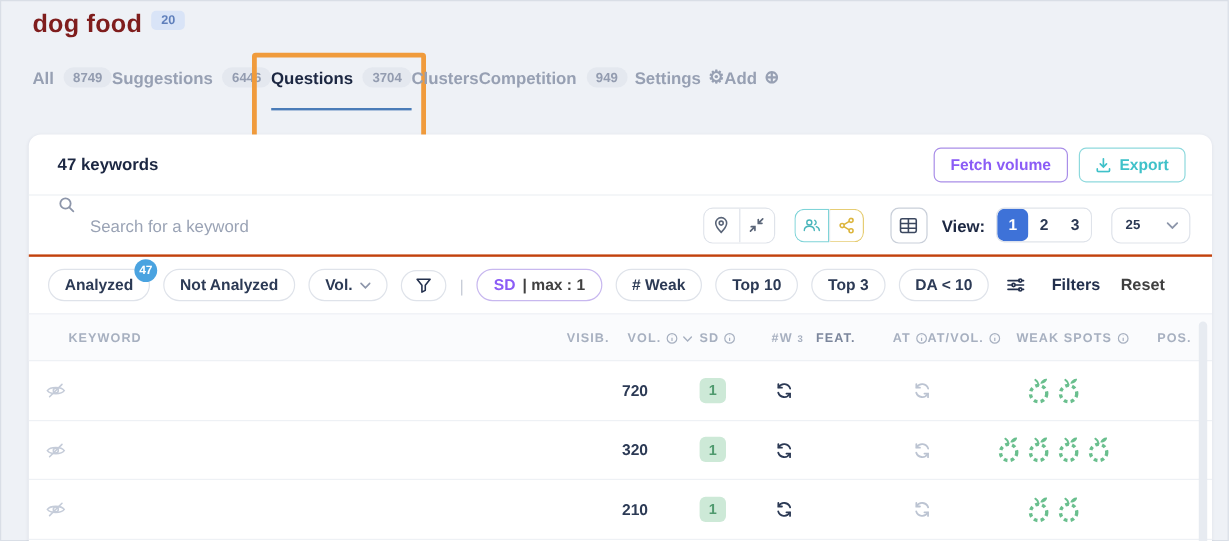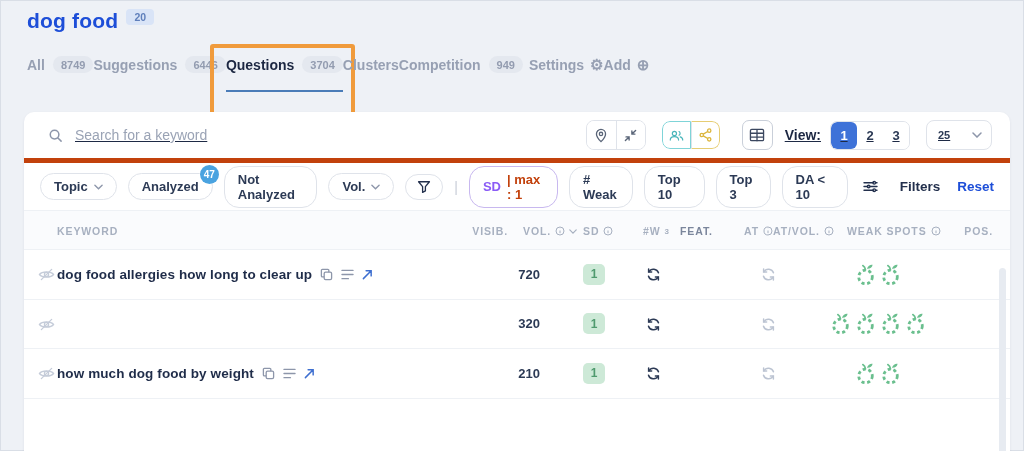--- a/index.html
+++ b/index.html
@@ -8,21 +8,21 @@
     font-family:"Liberation Sans", sans-serif;
     background:#eef1f6;
     position:relative;
     box-shadow: inset 0 0 0 1px #d9dee6;
     color:#1e2a45;
   }
   svg { display:block; }
 
   
   .title-row { position:absolute; left:27px; top:9px; display:flex; align-items:flex-start; }
-  .page-title { font-size:21px; font-weight:800; color:#1d4ed8; letter-spacing:.2px; }
+  .page-title { font-size:21px; font-weight:800; color:#7f1d1d; letter-spacing:.2px; }
   .title-badge {
     margin-left:8px; margin-top:0; background:#d9e4f7; color:#5f7fbb;
     font-size:10.5px; font-weight:700; padding:2px 8px; border-radius:4px;
   }
 
   .tabs { position:absolute; left:27px; top:56px; display:flex; align-items:center; }
   .tab { display:flex; align-items:center; font-size:14px; color:#97a0b3; font-weight:600; cursor:pointer; position:relative; }
   .tab .count {
     margin-left:8px; background:#e4e8ef; color:#939cb0; font-size:11px; font-weight:700;
     padding:2.5px 8px; border-radius:10px;
@@ -43,21 +43,21 @@
     box-shadow:0 1px 3px rgba(25,35,65,.07);
   }
   .card-header { height:51px; display:flex; align-items:center; padding:0 22px 0 24px; border-bottom:1px solid #edf0f4; }
   .kw-count { font-size:14px; font-weight:800; color:#1c2742; }
   .header-actions { margin-left:auto; display:flex; gap:9px; }
   .btn { display:flex; align-items:center; gap:7px; font-size:13px; font-weight:600; border-radius:6px; background:#fff; padding:6px 13px; cursor:pointer; }
   .btn-fetch { color:#8b5cf6; border:1px solid #a98ee8; }
   .btn-export { color:#3fc1c9; border:1px solid #8ed9dd; }
 
   
-  .search-row { height:51px; display:flex; align-items:center; padding:0 18px 0 24px; border-bottom:5px solid #c2410c;text-decoration:underline; }
+  .search-row { height:51px; display:flex; padding:0 18px 0 24px; border-bottom:2px solid #c2410c; }
   .search-input { border:none; outline:none; font-family:"Liberation Sans",sans-serif; font-size:14px; color:#1c2742; margin-left:12px; width:300px; background:transparent; }
   .search-input::placeholder { color:#9aa3b5; }
   .controls { margin-left:auto; display:flex; align-items:center; }
   .btn-group { display:flex; border:1px solid #dfe3ea; border-radius:8px; overflow:hidden; }
   .icon-btn { width:29px; height:28px; display:flex; align-items:center; justify-content:center; background:#fff; cursor:pointer; color:#5a6578; }
   .btn-group .icon-btn + .icon-btn { border-left:1px solid #dfe3ea; }
   .grp-b { border:none; border-radius:8px; }
   .grp-b .icon-btn { border-radius:0; }
   .icon-btn.teal { border:1px solid #7fd4d8; color:#4ab6bb; border-radius:8px 0 0 8px; }
   .icon-btn.yellow { border:1px solid #e6cd74; border-left:none; color:#dcb53c; border-radius:0 8px 8px 0; }
@@ -74,24 +74,24 @@
     display:flex; align-items:center; gap:6px; border:1px solid #dfe3ea; border-radius:15px;
     padding:5px 13px; font-size:13px; font-weight:600; color:#2c3a55; background:#fff; cursor:pointer; position:relative;
   }
   .pill .chev { color:#8d96aa; }
   .pill-badge {
     position:absolute; top:-9px; right:-7px; background:#4aa3e0; color:#fff; font-size:10px; font-weight:700;
     min-width:19px; height:19px; border-radius:10px; display:flex; align-items:center; justify-content:center; padding:0 4px;
   }
   .pill-sd { border-color:#c8b8ef; }
   .pill-sd .sd-k { color:#8b5cf6; font-weight:700; }
-  .pill-sd .sd-v { color:#c2410c; font-weight:600; }
+  .pill-sd .sd-v { color:#404040; font-weight:600; }
   .vdiv { color:#c8cdd8; font-size:14px; }
   .filters-ctl { display:flex; align-items:center; gap:22px; font-size:13.5px; font-weight:700; color:#23304d; cursor:pointer; margin-left:4px; }
-  .reset-btn { font-size:13.5px; font-weight:700; color:#1d4ed8; cursor:pointer; margin-left:6px; }
+  .reset-btn { font-size:13.5px; font-weight:700; color:#404040; cursor:pointer; margin-left:6px; }
 
   
   .thead { position:relative; height:40px; background:#fafbfd; border-top:1px solid #eef1f5; border-bottom:1px solid #eef1f5; }
   .th { position:absolute; top:0; height:40px; display:flex; align-items:center; gap:4px;
         font-size:10.5px; font-weight:700; letter-spacing:.9px; color:#a7b0c0; }
   .th sup { font-size:8px; }
   .th.feat { color:#7b869c; }
   .th-keyword { left:33px; } .th-visib { right:502px; } .th-vol { left:499px; } .th-sd { left:559px; }
   .th-w3 { left:619px; } .th-feat { left:656px; } .th-at { left:720px; } .th-atvol { left:749px; }
   .th-weak { left:823px; } .th-pos { right:17px; }
@@ -145,20 +145,37 @@
     <span class="glyph">⚙</span>
   </div>
   <div class="tab-action">
     <span>Add</span>
     <span class="glyph">⊕</span>
   </div>
 </div>
 
 <div class="card">
 
+  <div class="card-header">
+    <div class="kw-count">47 keywords</div>
+    <div class="header-actions">
+      <div class="btn btn-fetch">
+        <span>Fetch volume</span>
+      </div>
+      <div class="btn btn-export">
+        <span>
+          <svg width="13" height="13" viewBox="0 0 14 14" fill="none" stroke="currentColor" stroke-width="1.5" stroke-linecap="round">
+            <path d="M7 1.5v7M4.2 6l2.8 2.8L9.8 6"></path>
+              <path d="M1.5 10.5v1.5a1 1 0 0 0 1 1h9a1 1 0 0 0 1-1v-1.5"></path>
+          </svg>
+        </span>
+        <span>Export</span>
+      </div>
+    </div>
+  </div>
 
   <div class="search-row">
     <span style="color:#8d96aa;">
       <svg width="15" height="15" viewBox="0 0 16 16" fill="none" stroke="currentColor" stroke-width="1.6" stroke-linecap="round">
         <circle cx="7" cy="7" r="4.6"></circle>
           <path d="M10.6 10.6L14 14"></path>
       </svg>
     </span>
     <input class="search-input" type="text" placeholder="Search for a keyword" style="">
     <div class="controls">
@@ -215,28 +232,20 @@
           <svg width="10" height="6" viewBox="0 0 10 6" fill="none" stroke="currentColor" stroke-width="1.5" stroke-linecap="round">
               <path d="M1 1l4 4 4-4"></path>
             </svg>
         </span>
       </div>
     </div>
   </div>
 
   <div class="filter-row">
     <div class="pill">
-      <span>Topic</span>
-      <span class="chev">
-        <svg width="9" height="6" viewBox="0 0 10 6" fill="none" stroke="currentColor" stroke-width="1.5" stroke-linecap="round">
-            <path d="M1 1l4 4 4-4"></path>
-          </svg>
-      </span>
-    </div>
-    <div class="pill">
       <span>Analyzed</span>
       <span class="pill-badge">47</span>
     </div>
     <div class="pill">
       <span>Not Analyzed</span>
     </div>
     <div class="pill">
       <span>Vol.</span>
       <span class="chev">
         <svg width="9" height="6" viewBox="0 0 10 6" fill="none" stroke="currentColor" stroke-width="1.5" stroke-linecap="round">
@@ -351,39 +360,20 @@
       </div>
   </div>
 
   <div class="trow">
   <span class="eye-icon">
     <svg width="17" height="15" viewBox="0 0 18 16" fill="none" stroke="currentColor" stroke-width="1.4" stroke-linecap="round">
       <path d="M1.5 8c2.6-3.6 12.4-3.6 15 0-2.6 3.6-12.4 3.6-15 0z"></path>
           <circle cx="9" cy="8" r="2.2"></circle>
           <path d="M3.5 13.5l11-11"></path>
     </svg>
-  </span>
-  <span class="kw-wrap">
-    <span class="kw-text">dog food allergies how long to clear up</span>
-    <span class="row-icon">
-      <svg width="13" height="13" viewBox="0 0 14 14" fill="none" stroke="currentColor" stroke-width="1.4">
-        <rect x="4.5" y="4.5" width="8" height="8" rx="1.5"></rect>
-            <path d="M9.5 4.5v-2a1 1 0 0 0-1-1h-6a1 1 0 0 0-1 1v6a1 1 0 0 0 1 1h2"></path>
-      </svg>
-    </span>
-    <span class="row-icon">
-      <svg width="13" height="11" viewBox="0 0 14 12" fill="none" stroke="currentColor" stroke-width="1.5" stroke-linecap="round">
-        <path d="M1 1.5h12M1 6h12M1 10.5h7"></path>
-      </svg>
-    </span>
-    <span class="ext-icon">
-      <svg width="11" height="11" viewBox="0 0 12 12" fill="none" stroke="currentColor" stroke-width="1.6" stroke-linecap="round">
-        <path d="M1.5 10.5L10 2M4.5 2H10v5.5"></path>
-      </svg>
-    </span>
   </span>
   <span class="vol-cell">720</span>
   <span class="sd-cell">
         <span class="sd-badge">1</span>
       </span>
   <span class="rf-dark">
     <svg width="15" height="15" viewBox="0 0 16 16" fill="none" stroke="currentColor" stroke-width="1.6" stroke-linecap="round">
       <path d="M13.3 6.2A5.6 5.6 0 0 0 3.1 5.1"></path>
           <path d="M2.8 2.2v3.2h3.2"></path>
       <path d="M2.7 9.8a5.6 5.6 0 0 0 10.2 1.1"></path>
@@ -467,39 +457,20 @@
 </span>
 </div>
   <div class="trow">
   <span class="eye-icon">
     <svg width="17" height="15" viewBox="0 0 18 16" fill="none" stroke="currentColor" stroke-width="1.4" stroke-linecap="round">
       <path d="M1.5 8c2.6-3.6 12.4-3.6 15 0-2.6 3.6-12.4 3.6-15 0z"></path>
           <circle cx="9" cy="8" r="2.2"></circle>
           <path d="M3.5 13.5l11-11"></path>
     </svg>
   </span>
-  <span class="kw-wrap">
-    <span class="kw-text">how much dog food by weight</span>
-    <span class="row-icon">
-      <svg width="13" height="13" viewBox="0 0 14 14" fill="none" stroke="currentColor" stroke-width="1.4">
-        <rect x="4.5" y="4.5" width="8" height="8" rx="1.5"></rect>
-            <path d="M9.5 4.5v-2a1 1 0 0 0-1-1h-6a1 1 0 0 0-1 1v6a1 1 0 0 0 1 1h2"></path>
-      </svg>
-    </span>
-    <span class="row-icon">
-      <svg width="13" height="11" viewBox="0 0 14 12" fill="none" stroke="currentColor" stroke-width="1.5" stroke-linecap="round">
-        <path d="M1 1.5h12M1 6h12M1 10.5h7"></path>
-      </svg>
-    </span>
-    <span class="ext-icon">
-      <svg width="11" height="11" viewBox="0 0 12 12" fill="none" stroke="currentColor" stroke-width="1.6" stroke-linecap="round">
-        <path d="M1.5 10.5L10 2M4.5 2H10v5.5"></path>
-      </svg>
-    </span>
-  </span>
   <span class="vol-cell">210</span>
   <span class="sd-cell">
         <span class="sd-badge">1</span>
       </span>
   <span class="rf-dark">
     <svg width="15" height="15" viewBox="0 0 16 16" fill="none" stroke="currentColor" stroke-width="1.6" stroke-linecap="round">
       <path d="M13.3 6.2A5.6 5.6 0 0 0 3.1 5.1"></path>
           <path d="M2.8 2.2v3.2h3.2"></path>
       <path d="M2.7 9.8a5.6 5.6 0 0 0 10.2 1.1"></path>
           <path d="M13.2 13.8v-3.2h-3.2"></path>

